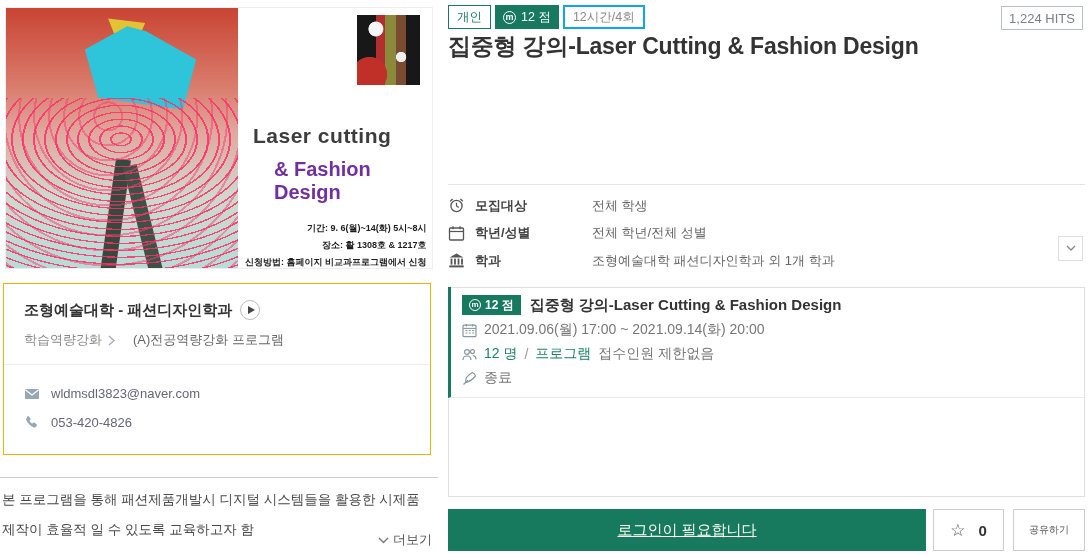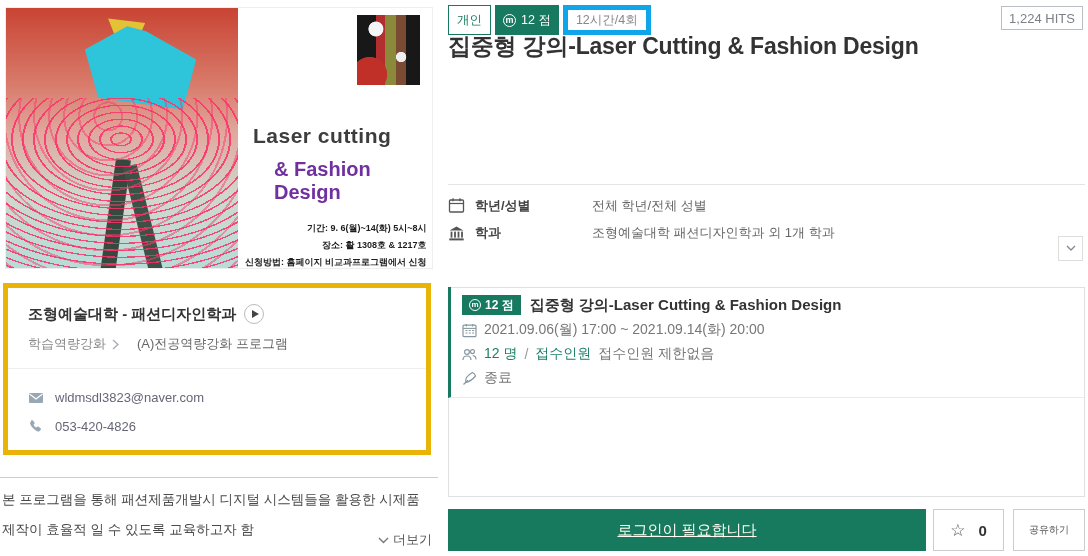--- a/index.html
+++ b/index.html
@@ -28,21 +28,21 @@
   .poster-thumb { position:absolute; right:12px; top:7px; width:63px; height:70px; background:
       radial-gradient(circle at 20% 85%, #c03028 0 22%, transparent 23%),
       radial-gradient(circle at 30% 20%, #f5f5f5 0 10%, transparent 11%),
       radial-gradient(circle at 70% 60%, #eee 0 8%, transparent 9%),
       linear-gradient(90deg,#181818 0 30%, #b32f2f 30% 45%, #8a8a3a 45% 62%, #7a4a33 62% 78%, #181818 78% 100%); }
   .poster-main-title { position:absolute; left:15px; top:116px; font-size:21px; font-weight:bold; color:#3d3d3d; letter-spacing:.5px; }
   .poster-sub-title { position:absolute; left:36px; top:150px; font-size:20px; font-weight:bold; color:#7030a0; }
   .poster-details { position:absolute; left:7px; top:212px; font-size:9px; font-weight:bold; color:#1d1d1d; line-height:17px; white-space:nowrap;text-align:right; }
 
   
-  .org-card { left:3px; top:283px; width:428px; height:172px; border:5px solid #eab308; background:#fff;text-align:center; }
+  .org-card { left:3px; top:283px; width:428px; height:172px; border:1px solid #eab308; background:#fff;text-align:center; }
   .org-head { padding:16px 20px 0 20px; }
   .org-title-row { display:flex; align-items:center; gap:8px; }
   .org-title { font-size:15px; font-weight:bold; color:#333; }
   .play-button { width:20px; height:20px; border:1px solid #bbb; border-radius:50%; display:inline-flex; align-items:center; justify-content:center; cursor:pointer; background:#fff; }
   .play-tri { width:0; height:0; border-left:7px solid #444; border-top:4.5px solid transparent; border-bottom:4.5px solid transparent; margin-left:2px; }
   .org-breadcrumb { margin-top:11px; font-size:13px; color:#888; display:flex; align-items:center; gap:6px; }
   .crumb-sep { color:#aab; font-size:11px; }
   .crumb-program { color:#666; margin-left:12px; }
   .org-divider { margin-top:15px; border-top:1px solid #eee; }
   .contact-list { padding:14px 20px 0 20px; }
@@ -51,24 +51,24 @@
 
   
   .desc-section { left:0; top:477px; width:438px; border-top:1px solid #ccc; padding:7px 2px 0 2px; }
   .desc-text { font-size:13.5px; color:#4a4a4a; line-height:30px; }
   .more-row { left:0; top:531px; width:438px; display:flex; justify-content:flex-end; padding-right:6px; }
   .more-link { font-size:13px; color:#555; display:inline-flex; align-items:center; gap:4px; cursor:pointer; }
   .more-link svg { color:#777; }
 
   
   .badges-row { left:448px; top:5px; display:flex; gap:4px; }
-  .badge { height:30px; display:inline-flex; align-items:center; padding:6px 8px; font-size:12.5px; background:#fff; }
+  .badge { height:24px; display:inline-flex; align-items:center; padding:6px 8px; font-size:12.5px; background:#fff; }
   .badge-outline-green { border:1px solid #17795f; color:#17795f; }
   .badge-filled-green { background:#17795f; color:#fff; gap:5px; }
-  .badge-outline-gray { border:5px solid #0ea5e9; color:#888; }
+  .badge-outline-gray { border:2px solid #0ea5e9; color:#888; }
   .m-circle { width:13px; height:13px; border:1px solid currentColor; border-radius:50%; font-size:9px; line-height:11px; text-align:center; font-weight:bold; display:inline-block; }
   .hits-box { left:1001px; top:6px; width:82px; height:24px; border:1px solid #b9bec4; color:#7b8187; font-size:13px; display:flex; align-items:center; justify-content:center; }
   .course-title { left:448px; top:31px; width:637px; font-size:23px; font-weight:600; color:#333; letter-spacing:-.2px; }
 
   
   .right-divider { left:448px; top:184px; width:637px; border-top:1px solid #e4e4e4; }
   .info-rows { left:448px; top:192px; width:600px; }
   .info-row { display:flex; align-items:center; height:27.5px; }
   .iicon { width:17px; height:17px; color:#555; flex:0 0 17px; }
   .info-label { margin-left:10px; width:117px; font-size:13px; font-weight:bold; color:#444; }
@@ -173,20 +173,29 @@
   <span class="badge badge-outline-gray">12시간/4회</span>
 </div>
 <div class="abs hits-box">1,224 HITS</div>
 <h1 class="abs course-title">집중형 강의-Laser Cutting &amp; Fashion Design</h1>
 
 <div class="abs right-divider"></div>
 
 <div class="abs info-rows">
   <div class="info-row">
     <svg class="iicon" viewBox="0 0 17 17">
+        <circle cx="8.5" cy="9" r="5.6" fill="none" stroke="currentColor" stroke-width="1.3"></circle>
+        <path d="M8.5 5.8V9l2.2 1.5" fill="none" stroke="currentColor" stroke-width="1.2"></path>
+        <path d="M2.2 4.2L4.6 2M14.8 4.2L12.4 2" stroke="currentColor" stroke-width="1.3" fill="none"></path>
+      </svg>
+    <span class="info-label">모집대상</span>
+    <span class="info-value">전체 학생</span>
+  </div>
+  <div class="info-row">
+    <svg class="iicon" viewBox="0 0 17 17">
         <rect x="1.5" y="3" width="14" height="12" rx="1" fill="none" stroke="currentColor" stroke-width="1.3"></rect>
         <path d="M1.5 6.5h14" stroke="currentColor" stroke-width="1.2"></path>
         <path d="M5 1.2v3M12 1.2v3" stroke="currentColor" stroke-width="1.3"></path>
       </svg>
     <span class="info-label">학년/성별</span>
     <span class="info-value">전체 학년/전체 성별</span>
   </div>
   <div class="info-row">
     <svg class="iicon" viewBox="0 0 17 17">
         <path d="M8.5 1.5L15.5 5.5H1.5z" fill="currentColor"></path>
@@ -226,21 +235,21 @@
     </div>
     <div class="sch-row">
       <svg class="sicon" viewBox="0 0 15 15">
           <circle cx="5" cy="5" r="2.4" fill="none" stroke="currentColor" stroke-width="1.2"></circle>
           <path d="M1 13c0-2.4 1.8-4 4-4s4 1.6 4 4" fill="none" stroke="currentColor" stroke-width="1.2"></path>
           <circle cx="10.5" cy="4.6" r="2" fill="none" stroke="currentColor" stroke-width="1.1"></circle>
           <path d="M10.8 8.6c2 .2 3.2 1.7 3.2 3.8" fill="none" stroke="currentColor" stroke-width="1.1"></path>
         </svg>
       <span class="green-text">12 명</span>
       <span class="sep-text">/</span>
-      <span class="green-text">접수인원</span>
+      <span class="green-text">프로그램</span>
       <span>접수인원 제한없음</span>
     </div>
     <div class="sch-row">
       <svg class="sicon" viewBox="0 0 15 15">
           <path d="M10.5 1.5c1.5.8 2.6 2 3 3.5-2.5 3-6 5.5-9.5 6.5-.5-1.7-.3-3.5.5-5 1.7-2.2 3.8-4 6-5z" fill="none" stroke="currentColor" stroke-width="1.2"></path>
           <path d="M1.5 13.5c1.5-1.5 3-3 4.5-4.2" fill="none" stroke="currentColor" stroke-width="1.2"></path>
         </svg>
       <span>종료</span>
     </div>
   </div>

